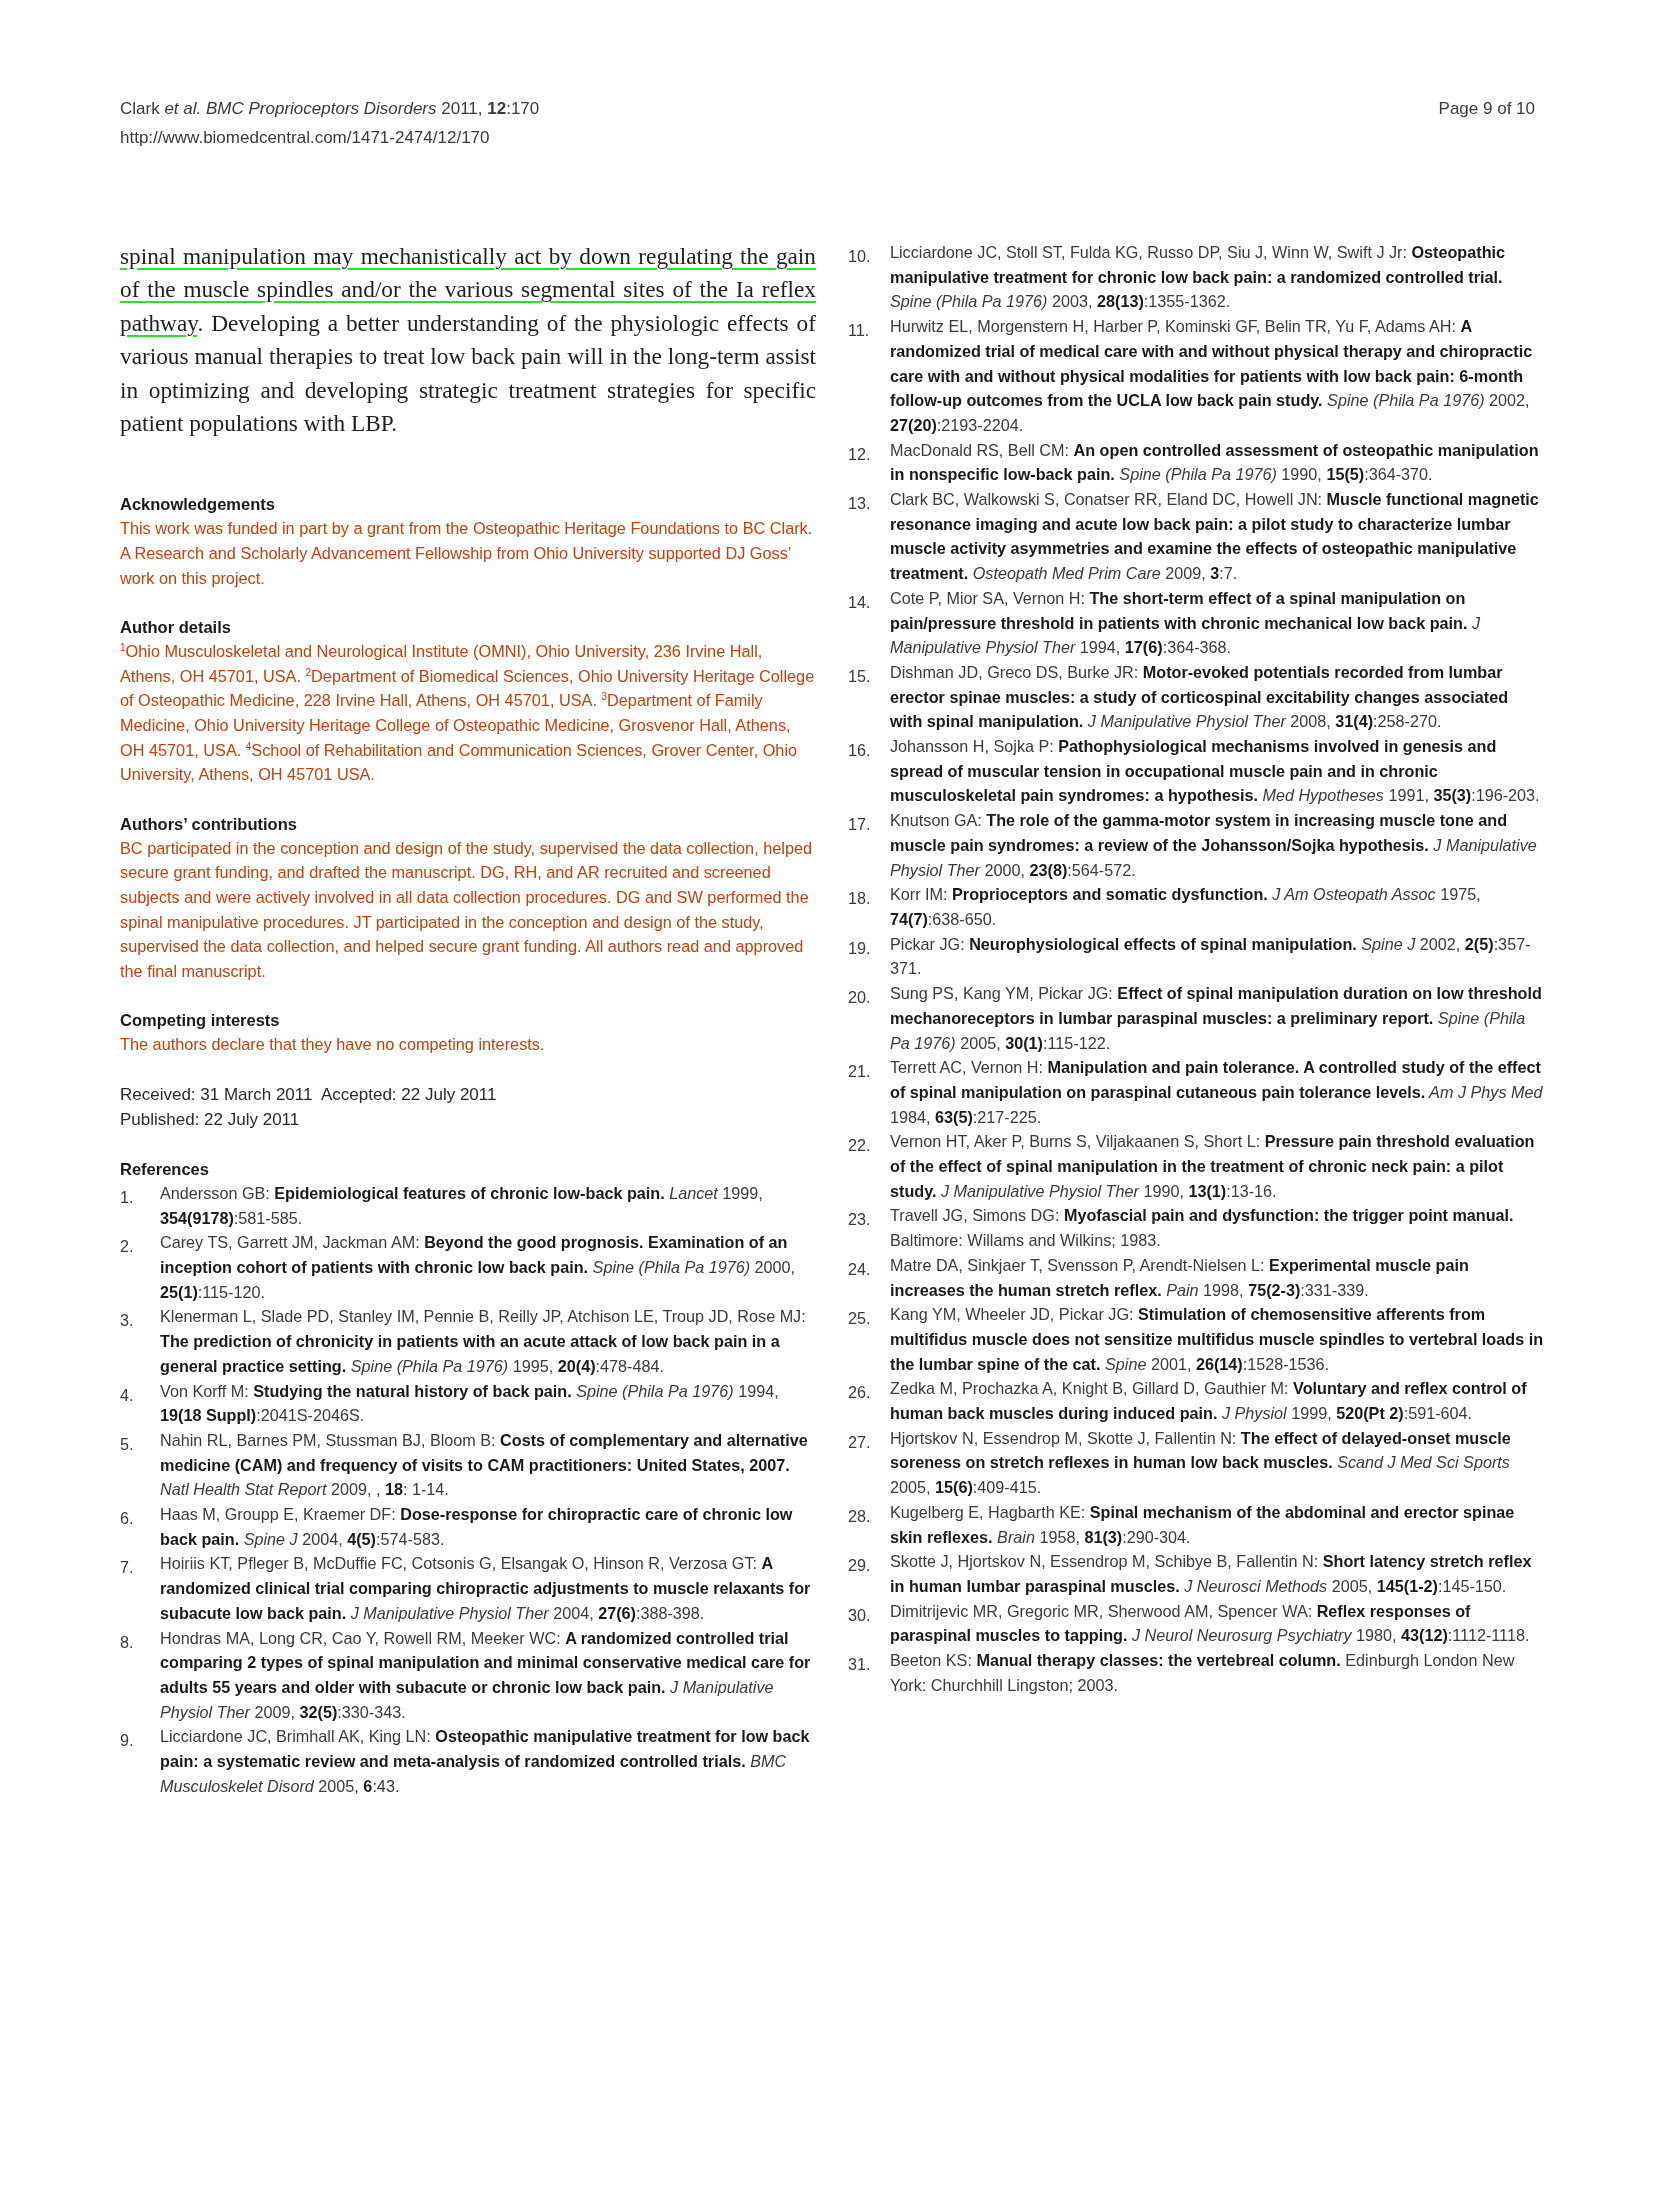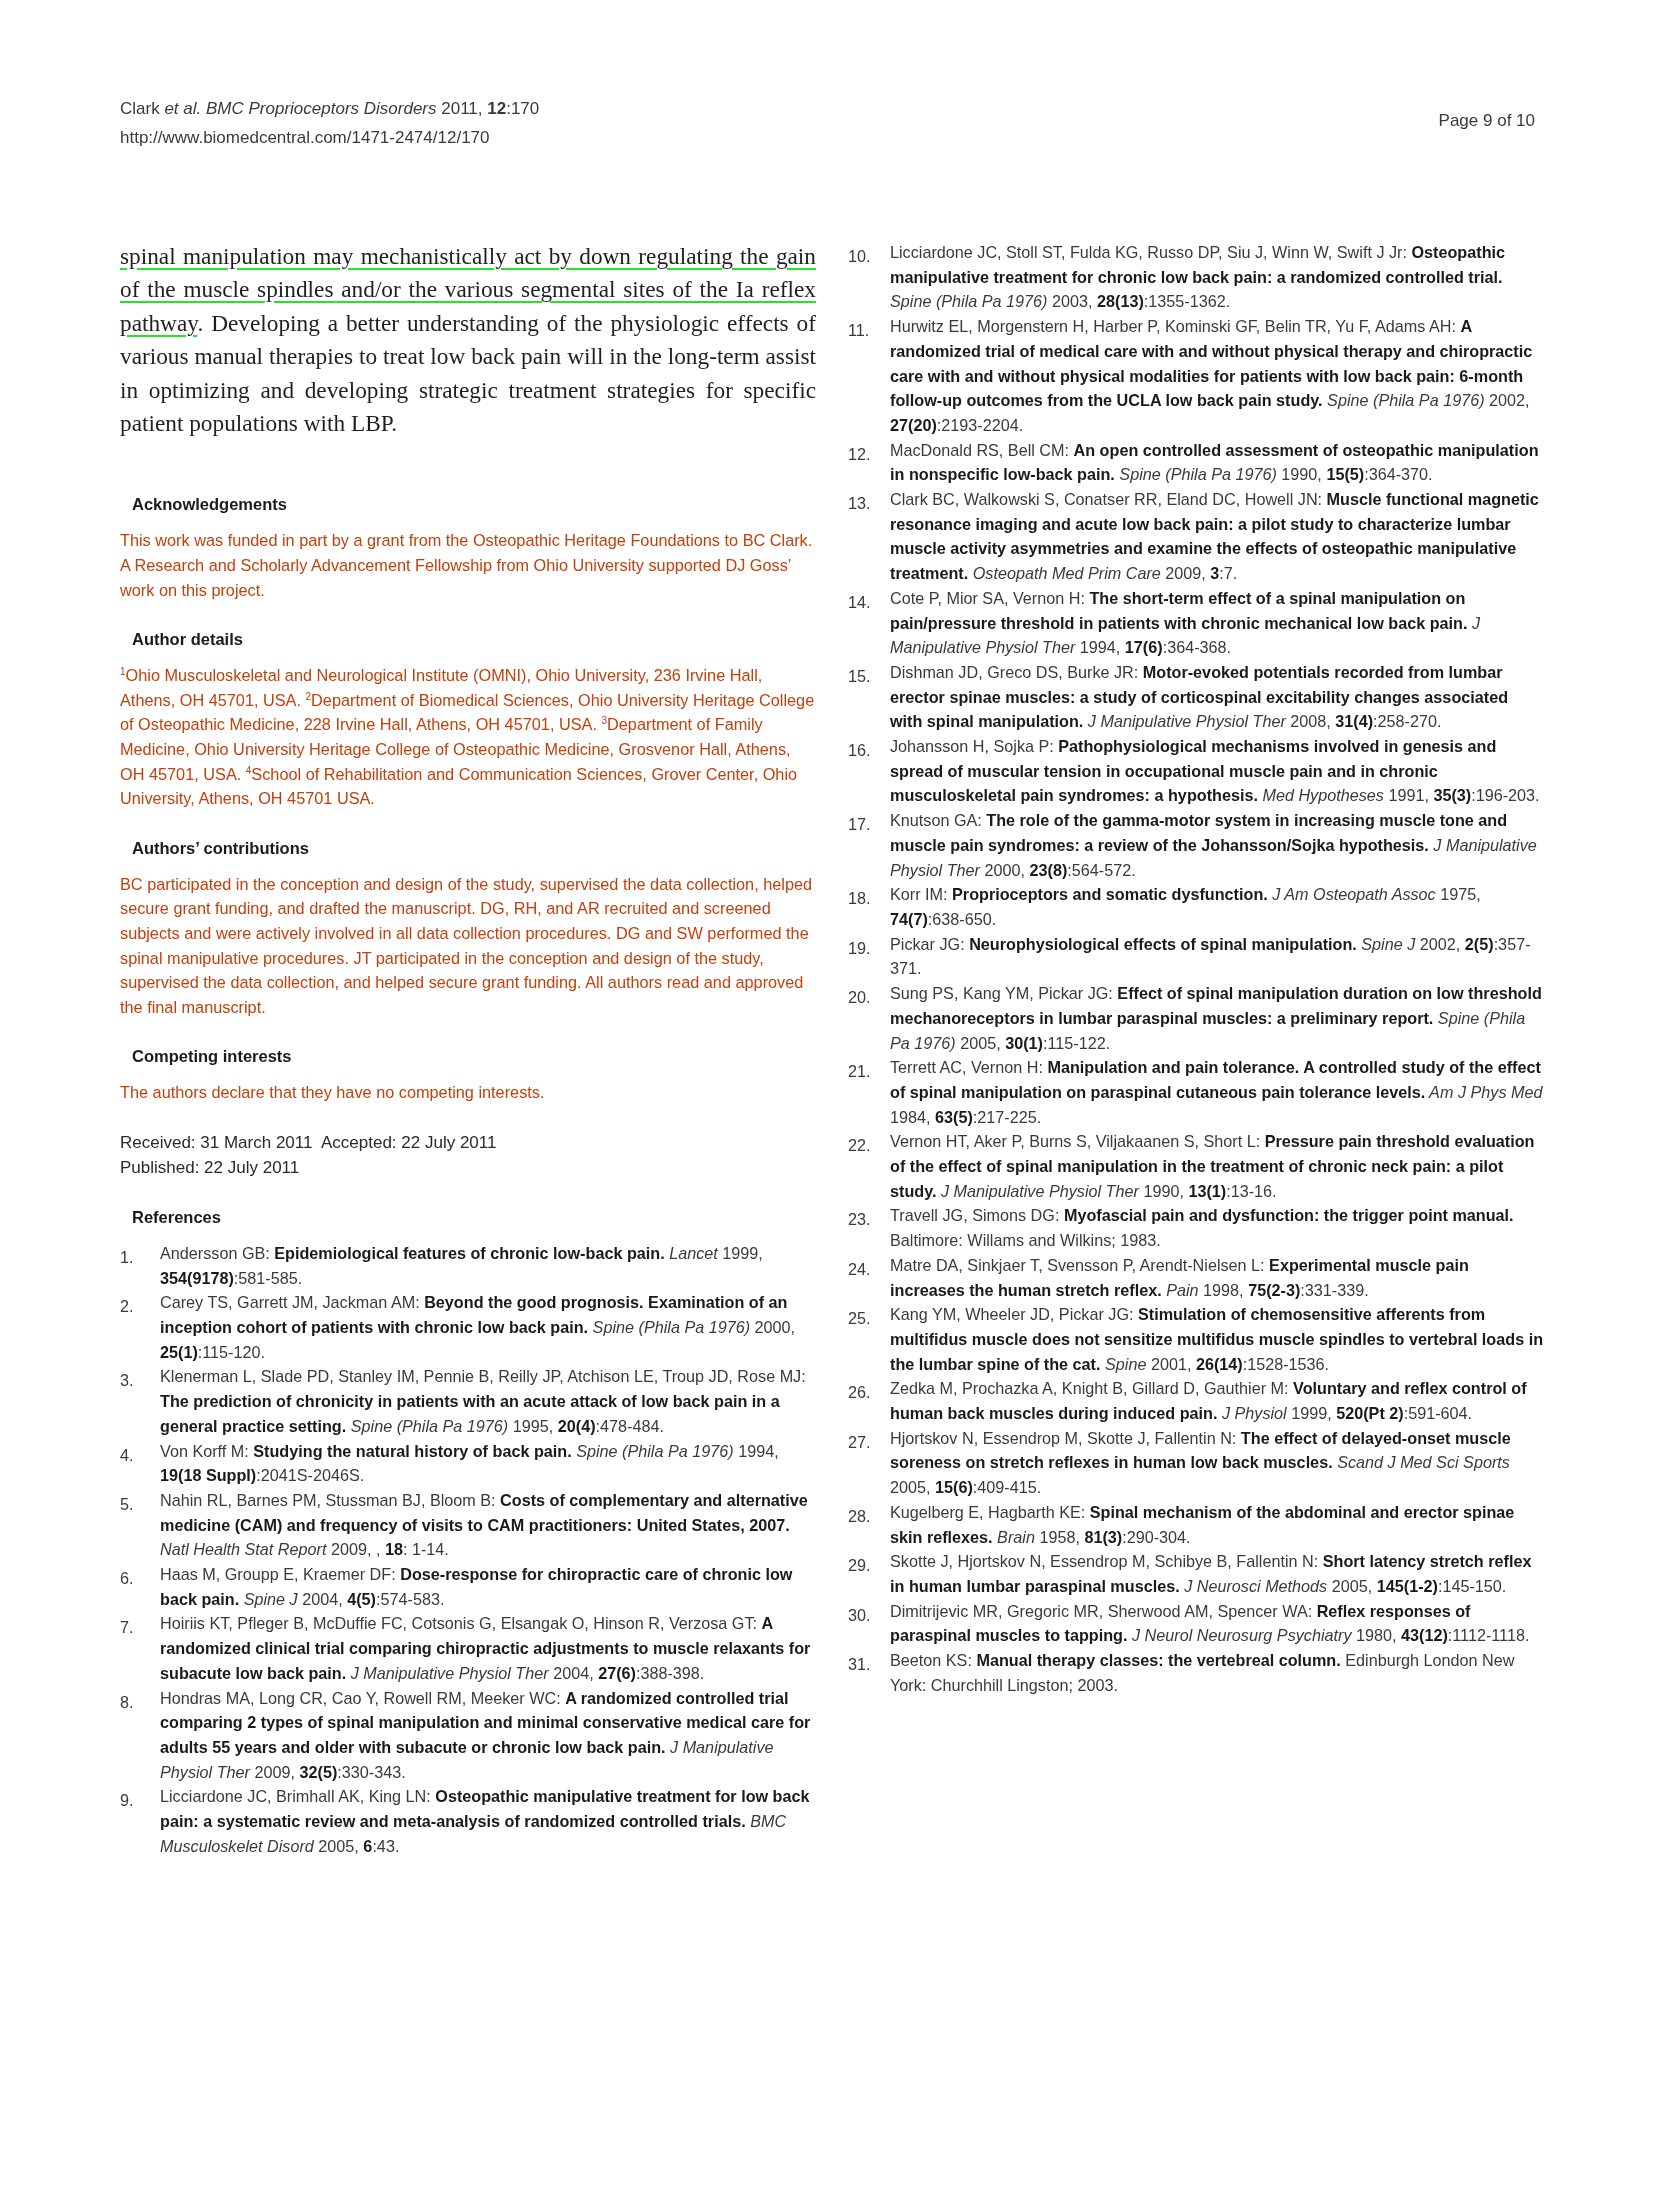--- a/index.html
+++ b/index.html
@@ -2,30 +2,30 @@
 <html><head>
   <meta charset="utf-8">
   <style>
     html, body { margin: 0; padding: 0; background: #ffffff; }
     body { width: 1654px; height: 2205px; position: relative; color: #1a1a1a; overflow: hidden; }
     .sans { font-family: "Liberation Sans", "DejaVu Sans", sans-serif; }
     .serif { font-family: "Liberation Serif", "DejaVu Serif", serif; }
 
     #header { position: absolute; left: 120px; top: 94px; width: 1415px; font-size: 17px; color: #3a3a3a; }
     #header .line { height: 29px; line-height: 29px; white-space: nowrap; }
-    #header .page-no { position: absolute; right: 0; top: 12px; text-align: right; }
+    #header .page-no { position: absolute; right: 0; top: 0; text-align: right; }
 
     #col-left { position: absolute; left: 120px; top: 240px; width: 696px; }
     #col-right { position: absolute; left: 848px; top: 240px; width: 696px; }
 
     .body-text { font-size: 23.3px; line-height: 33.4px; text-align: justify; color: #1f1f1f; margin: 0; hyphens: manual; }
     .hl { text-decoration: underline; text-decoration-color: #22e622; text-decoration-thickness: 2px; text-underline-offset: 4px; }
 
     .section { margin-top: 0; }
-    .section h3 { font-size: 16.5px; font-weight: bold; margin: 12px; line-height: 24px; color: #1a1a1a; }
+    .section h3 { font-size: 16.5px; font-weight: bold; margin: 0; line-height: 24px; color: #1a1a1a; }
     .section p { font-size: 16.3px; line-height: 24.6px; margin: 0; color: #c2410c; }
     .section p sup { font-size: 10px; vertical-align: 6px; line-height: 0; }
 
     .refs { list-style: none; margin: 0; padding: 0; }
     .ref { position: relative; padding-left: 40px; font-size: 16.2px; line-height: 24.7px; color: #3a3a3a; }
     .ref .num { position: absolute; left: 0; top: 4px; }
     .ref .title, .ref .bold { font-weight: bold; color: #1a1a1a; }
     .ref .journal { font-style: italic; text-align: center; }
     #col-right .ref { padding-left: 42px; }
   </style>

